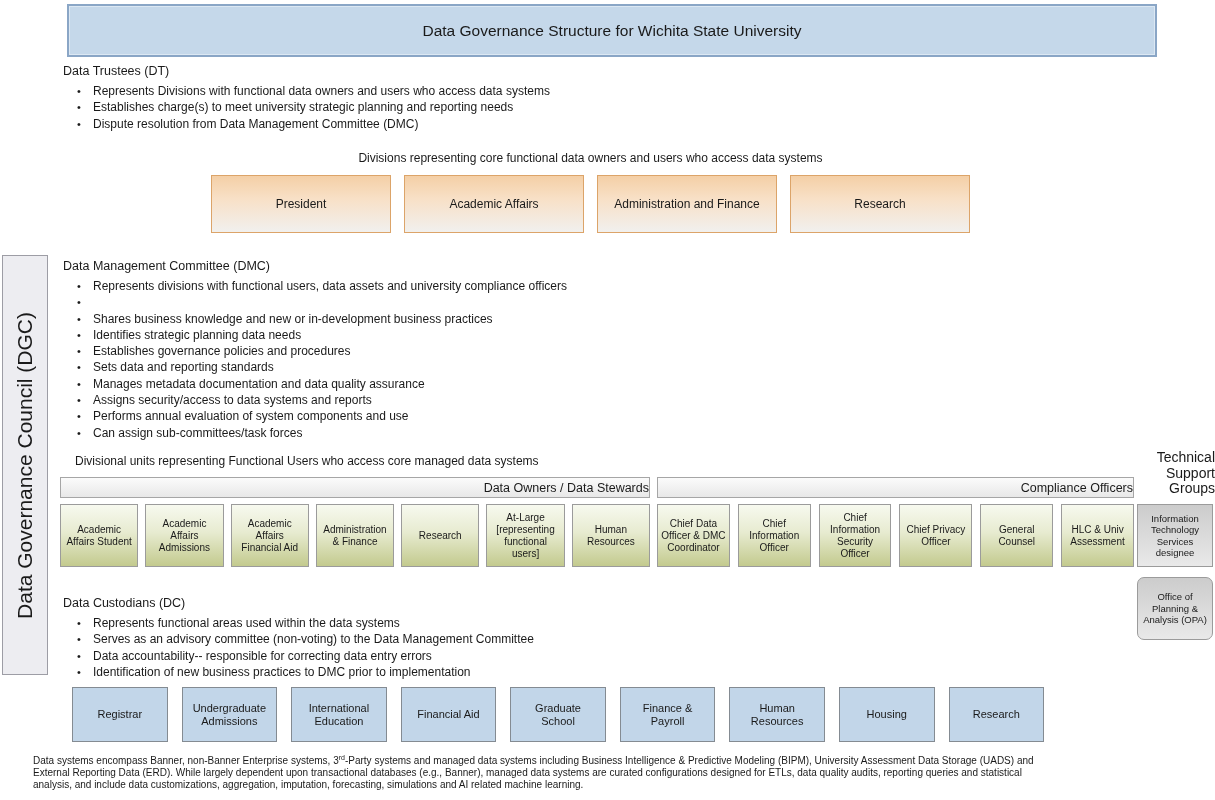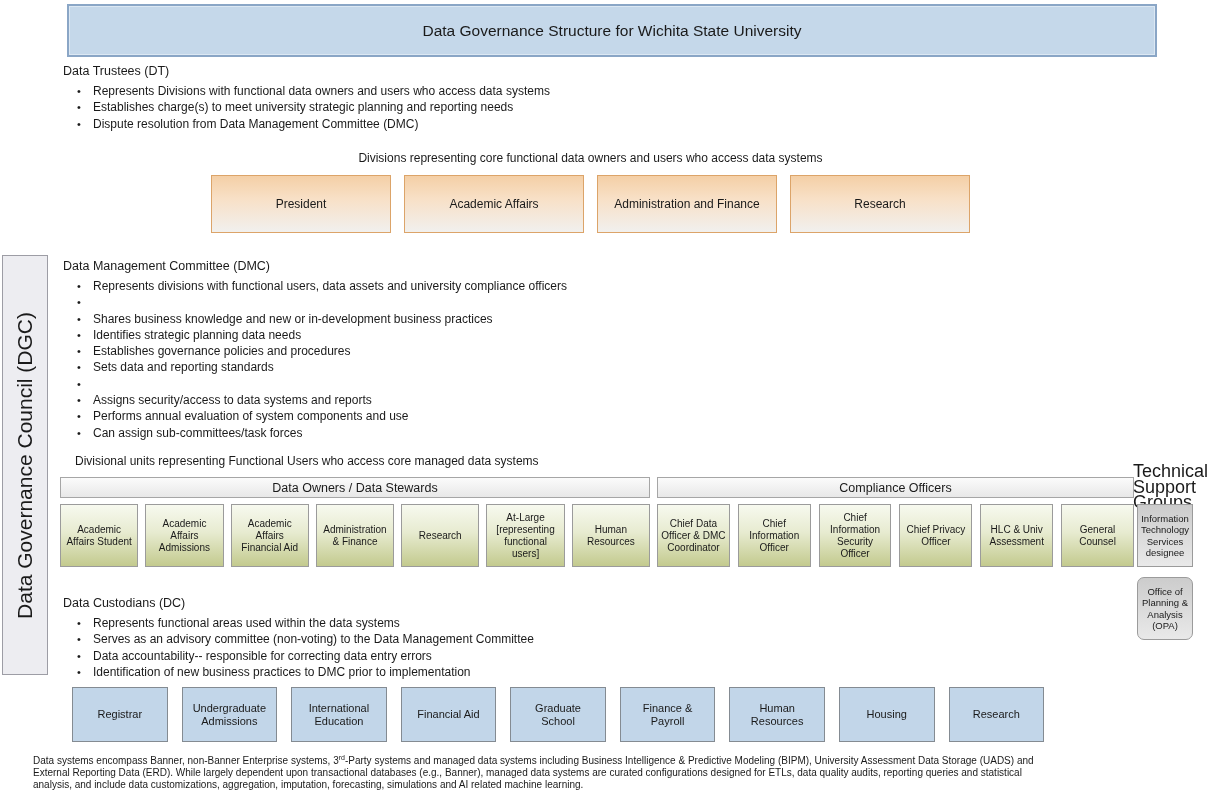--- a/index.html
+++ b/index.html
@@ -55,43 +55,43 @@
     flex: 0 0 180px; height: 58px;
     background: linear-gradient(180deg, #f4cfa6 0%, #f8e0c6 40%, #f1f0ee 100%);
     border: 1px solid #dca469;
     font-size: 12px;
     padding: 2px 14px;
   }
   .hdr-bar {
     height: 21px;
     background: linear-gradient(180deg, #fbfbfb 0%, #e8e8e8 100%);
     border: 1px solid #a6a6a6;
-    display: flex; align-items: center; justify-content: center;
+    display: flex; align-items: center; justify-content: flex-end;
     font-size: 12.5px;
   }
   .green-box {
     flex: 1 1 0; height: 63px;
     background: linear-gradient(180deg, #f7f9ef 0%, #e7ebd0 45%, #c3ca8e 100%);
     border: 1px solid #9b9b9b;
     font-size: 10px;
     line-height: 12px;
     padding: 2px 3px;
   }
   .gray-box {
-    left: 1137px; width: 56px; height: 63px;
+    left: 1137px; width: 76px; height: 63px;
     background: linear-gradient(180deg, #cccccc 0%, #e9e9e9 100%);
     border: 1px solid #9b9b9b;
     font-size: 9.5px;
     line-height: 11.5px;
     padding: 0 3px;
   }
   .tech-heading {
-    left: 1133px; top: 464px; width: 82px;
-    text-align: left;
-    font-size: 18px;
+    left: 1133px; top: 450px; width: 82px;
+    text-align: right;
+    font-size: 14px;
     line-height: 15.5px;
   }
   .blue-box {
     flex: 1 1 0; height: 55px;
     background: #c2d6e9;
     border: 1px solid #848b92;
     font-size: 11px;
     line-height: 13px;
     padding: 2px 6px;
   }
@@ -159,20 +159,21 @@
   <div class="bullet">
       <span class="dot">•</span>
       <span>Establishes governance policies and procedures</span>
     </div>
   <div class="bullet">
       <span class="dot">•</span>
       <span>Sets data and reporting standards</span>
     </div>
   <div class="bullet">
       <span class="dot">•</span>
+      <span>Manages metadata documentation and data quality assurance</span>
     </div>
   <div class="bullet">
       <span class="dot">•</span>
       <span>Assigns security/access to data systems and reports</span>
     </div>
   <div class="bullet">
       <span class="dot">•</span>
       <span>Performs annual evaluation of system components and use</span>
     </div>
   <div class="bullet">
@@ -199,22 +200,22 @@
   <div class="gbox green-box">Research</div>
   <div class="gbox green-box">At-Large [representing functional users]</div>
   <div class="gbox green-box">Human Resources</div>
 </div>
 
 <div class="abs row" style="left:657px; top:504px; width:477px; gap:8px;border-radius:11px;">
   <div class="gbox green-box">Chief Data Officer &amp; DMC Coordinator</div>
   <div class="gbox green-box">Chief Information Officer</div>
   <div class="gbox green-box">Chief Information Security Officer</div>
   <div class="gbox green-box">Chief Privacy Officer</div>
+  <div class="gbox green-box">General Counsel</div>
   <div class="gbox green-box">HLC &amp; Univ Assessment</div>
-  <div class="gbox green-box">General Counsel</div>
 </div>
 
 <div class="abs tech-heading">Technical Support Groups</div>
 <div class="abs gbox gray-box" style="top:504px;">Information Technology Services designee</div>
 <div class="abs gbox gray-box" style="top:577px;border-radius:7px;">Office of Planning &amp; Analysis (OPA)</div>
 
 <div class="abs section" style="left:63px; top:596px; width:700px;">
   <div class="sec-heading">Data Custodians (DC)</div>
   <div class="bullet">
       <span class="dot">•</span>

